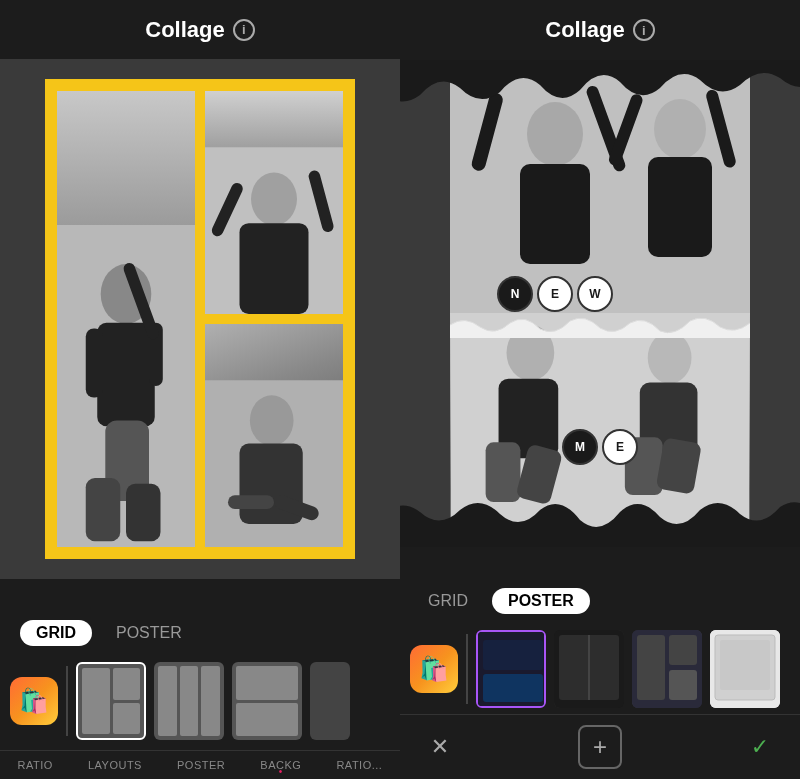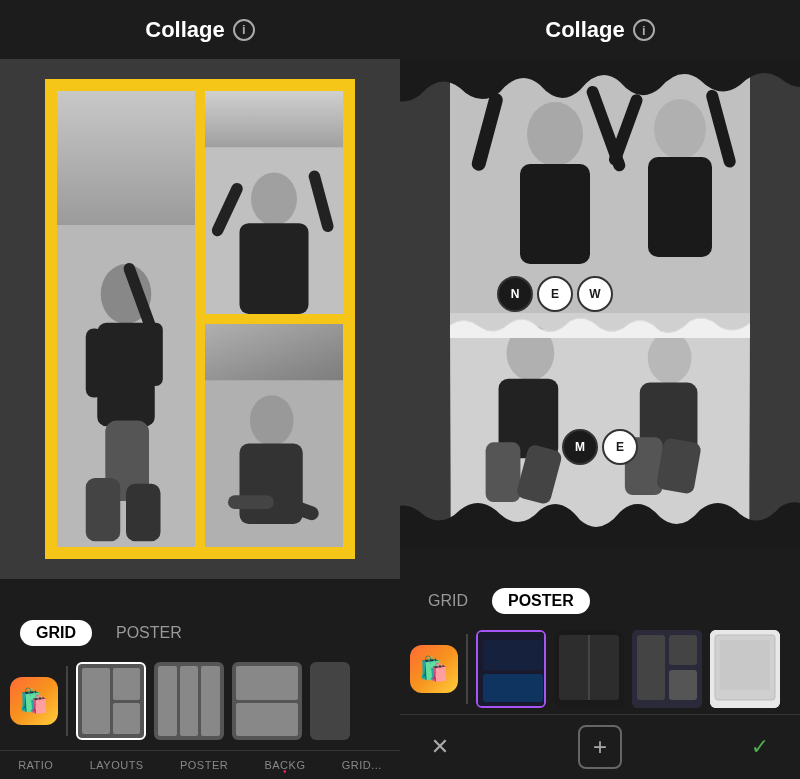--- a/index.html
+++ b/index.html
@@ -510,21 +510,21 @@
       </div>
 
       <div class="thumb-partial"></div>
     </div>
 
     <div class="nav-tabs">
       <span class="nav-tab-item">RATIO</span>
       <span class="nav-tab-item">LAYOUTS</span>
       <span class="nav-tab-item">POSTER</span>
       <span class="nav-tab-item active-color">BACKG</span>
-      <span class="nav-tab-item">GRID...</span>
+      <span class="nav-tab-item">RATIO...</span>
     </div>
   </div>
 </div>
 
 <div class="right-panel">
   <div class="header">
     <span class="header-title">Collage</span>
     <div class="info-icon">
       <span>i</span>
     </div>

